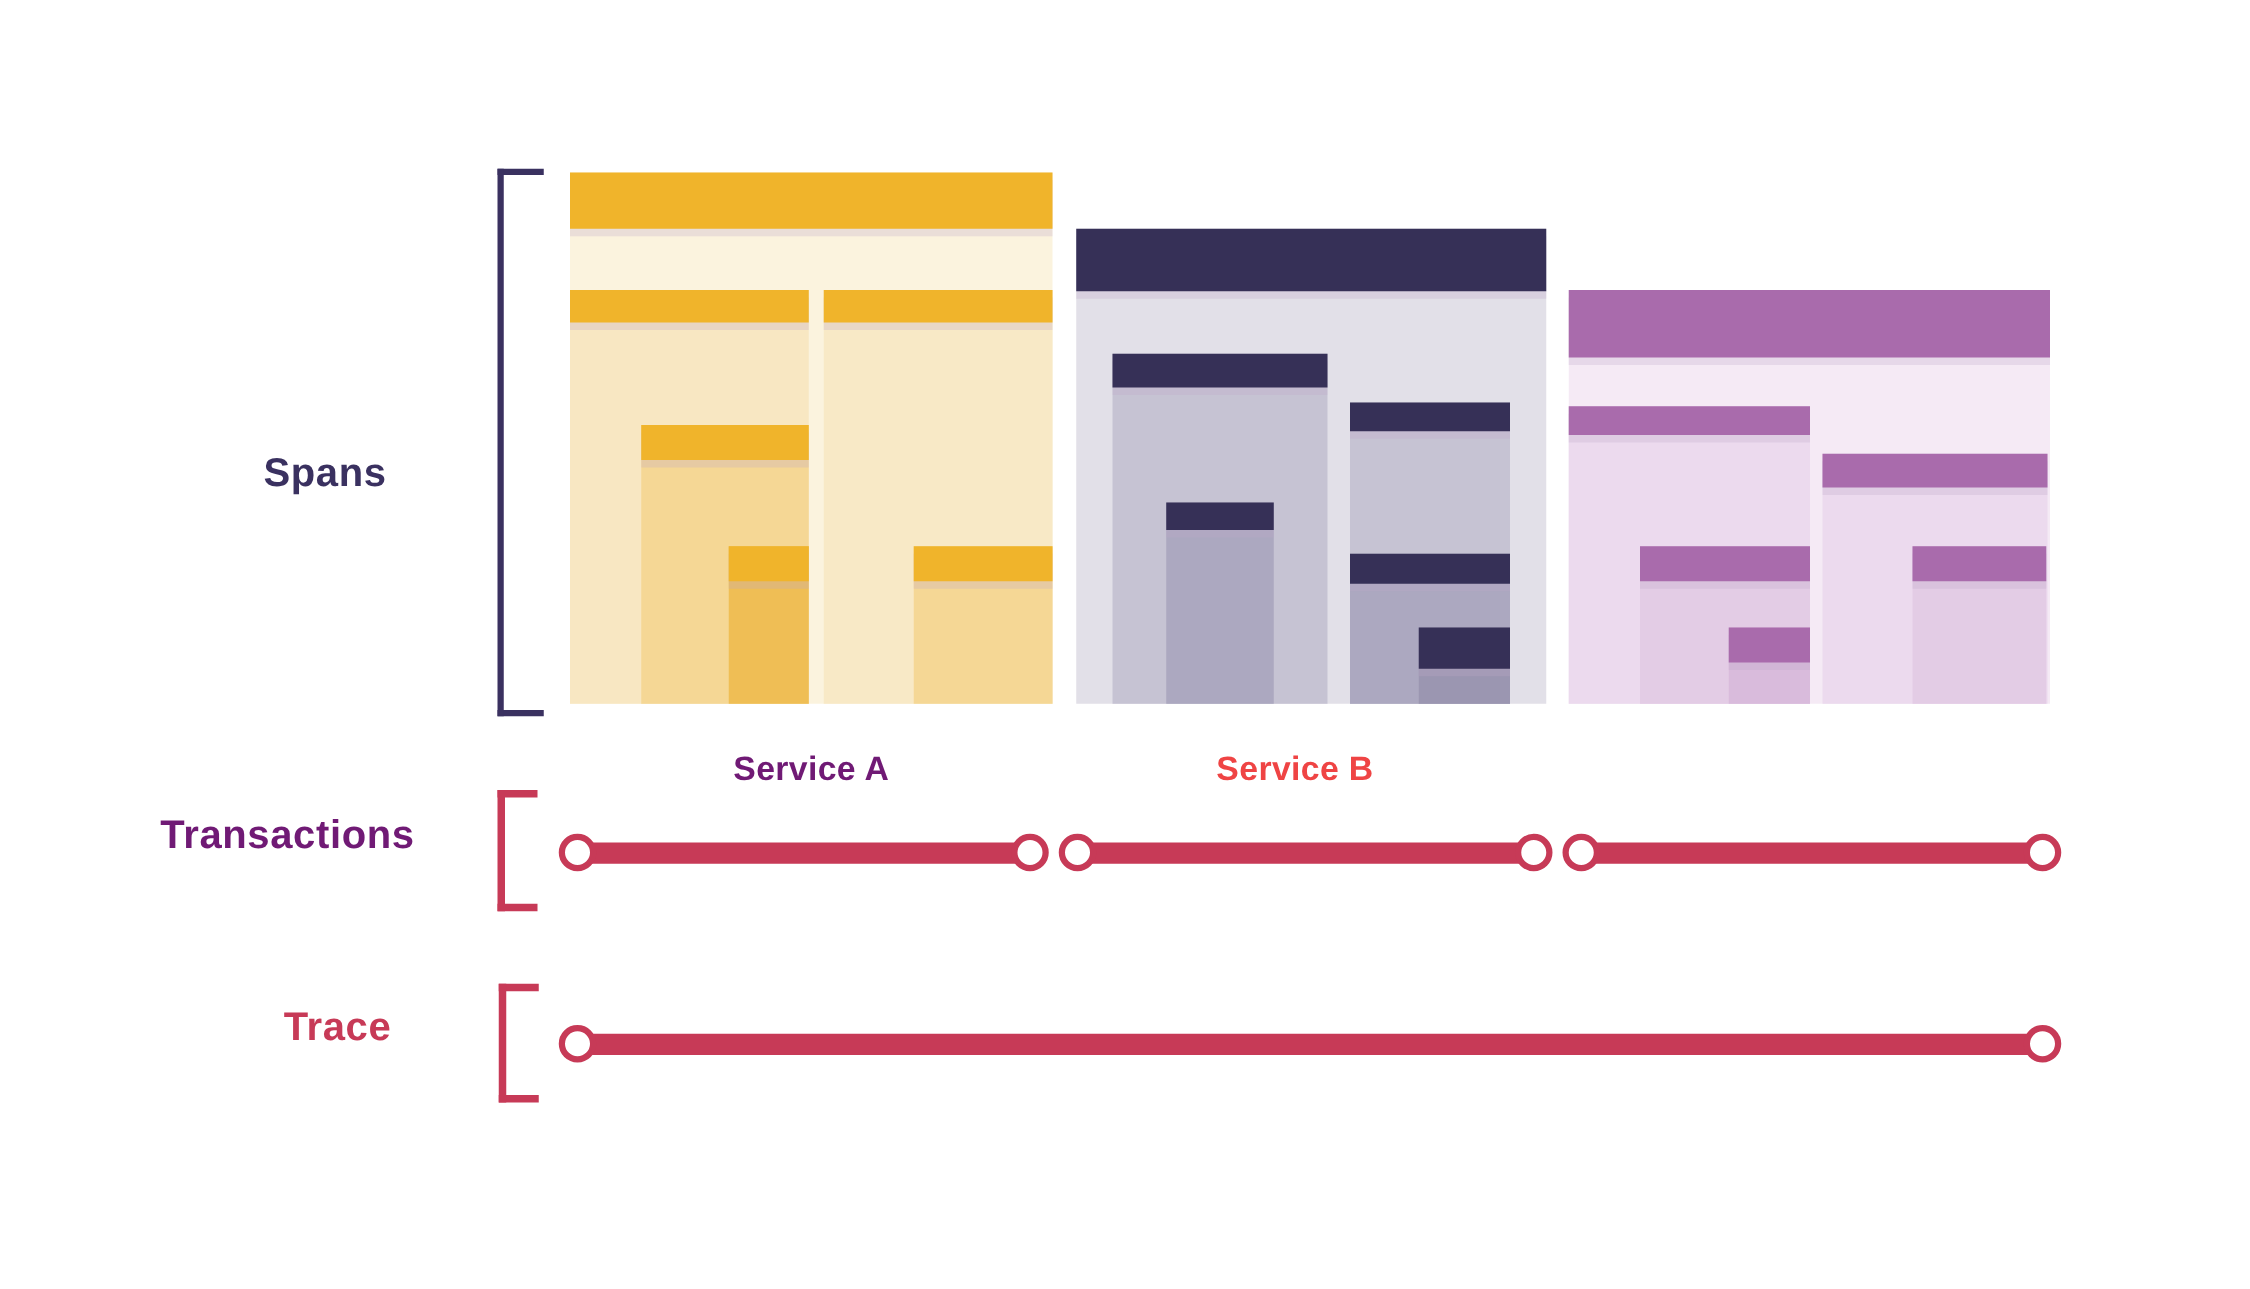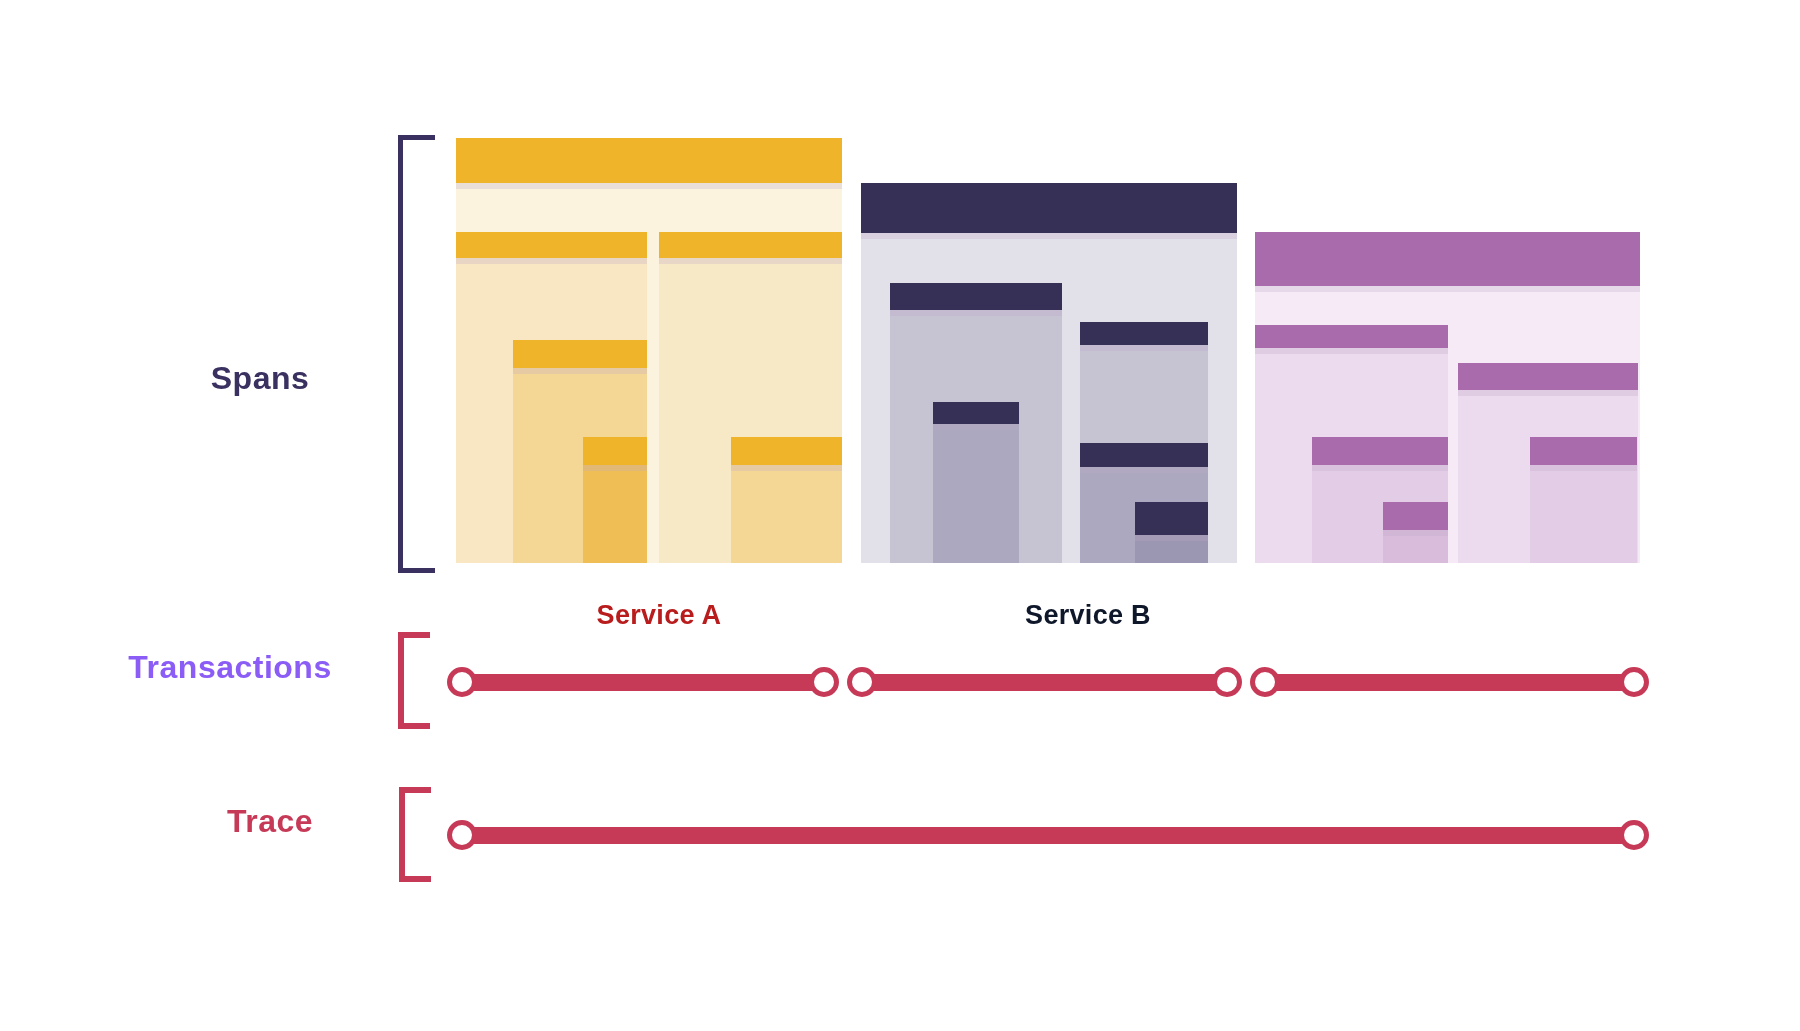--- a/index.html
+++ b/index.html
@@ -84,24 +84,24 @@
         </div>
         <div class="span-bar" style="left: 203px; top: 131px; width: 180px; height: 200px; background: rgb(236, 218, 238);">
           <div class="span-header" style="height: 27px; background: rgb(169, 107, 172);"></div>
         </div>
         <div class="span-bar" style="left: 275px; top: 205px; width: 107px; height: 126px; background: rgb(227, 204, 229);">
           <div class="span-header" style="height: 28px; background: rgb(169, 107, 172);"></div>
         </div>
       </div>
   </div>
 
-  <div class="service-label" style="left: 466px; width: 386px; color: #b91c1c;">Service A</div>
-  <div class="service-label" style="left: 900px; width: 376px; color: #0f172a;">Service B</div>
+  <div class="service-label" style="left: 456px; width: 386px; color: #701a75;">Service A</div>
+  <div class="service-label" style="left: 848px; width: 376px; color: #ef4444;">Service B</div>
 
-  <div class="section-label tx" style="color: #8b5cf6;">Transactions</div>
+  <div class="section-label tx" style="color: #701a75;">Transactions</div>
   <div class="bracket txb" style="border-color: rgb(199, 58, 87);"></div>
   <div id="tx-lines">
       <div class="tline" style="left: 462px; top: 673.5px; width: 362px; height: 17px; background: rgb(199, 58, 87);"></div>
       <div class="tcircle" style="left: 447px; top: 667px; width: 30px; height: 30px; border-color: rgb(199, 58, 87);"></div>
       <div class="tcircle" style="left: 809px; top: 667px; width: 30px; height: 30px; border-color: rgb(199, 58, 87);"></div>
       <div class="tline" style="left: 862px; top: 673.5px; width: 365px; height: 17px; background: rgb(199, 58, 87);"></div>
       <div class="tcircle" style="left: 847px; top: 667px; width: 30px; height: 30px; border-color: rgb(199, 58, 87);"></div>
       <div class="tcircle" style="left: 1212px; top: 667px; width: 30px; height: 30px; border-color: rgb(199, 58, 87);"></div>
       <div class="tline" style="left: 1265px; top: 673.5px; width: 369px; height: 17px; background: rgb(199, 58, 87);"></div>
       <div class="tcircle" style="left: 1250px; top: 667px; width: 30px; height: 30px; border-color: rgb(199, 58, 87);"></div>

